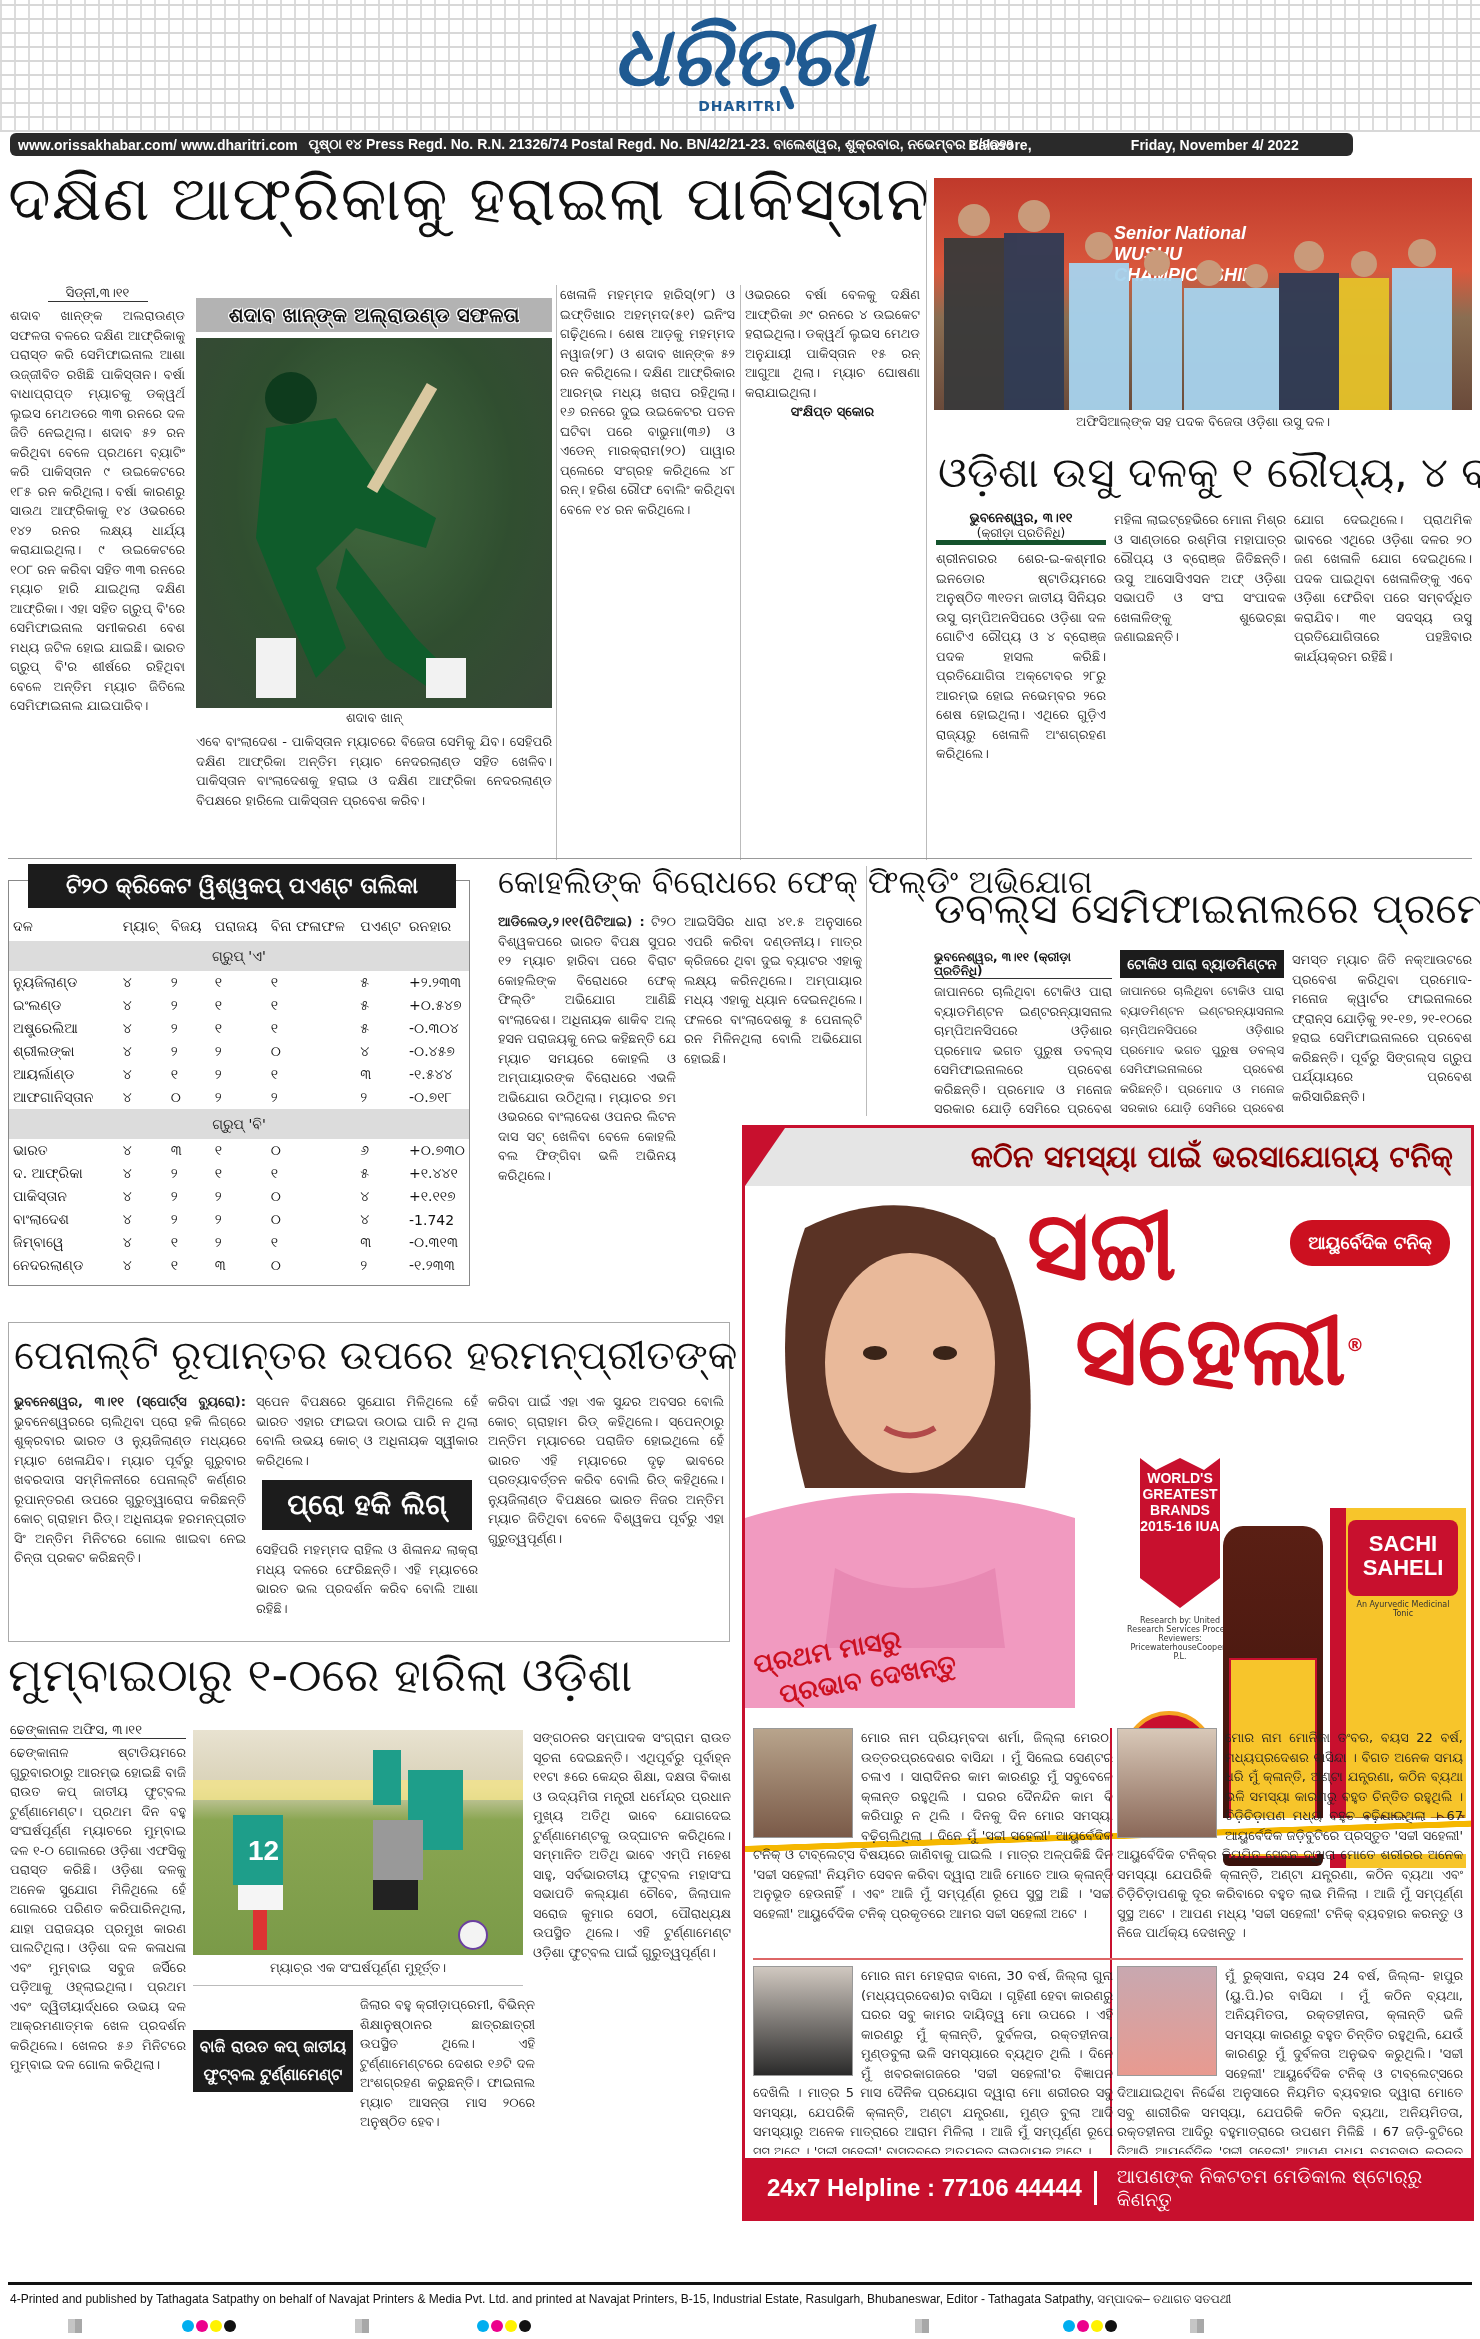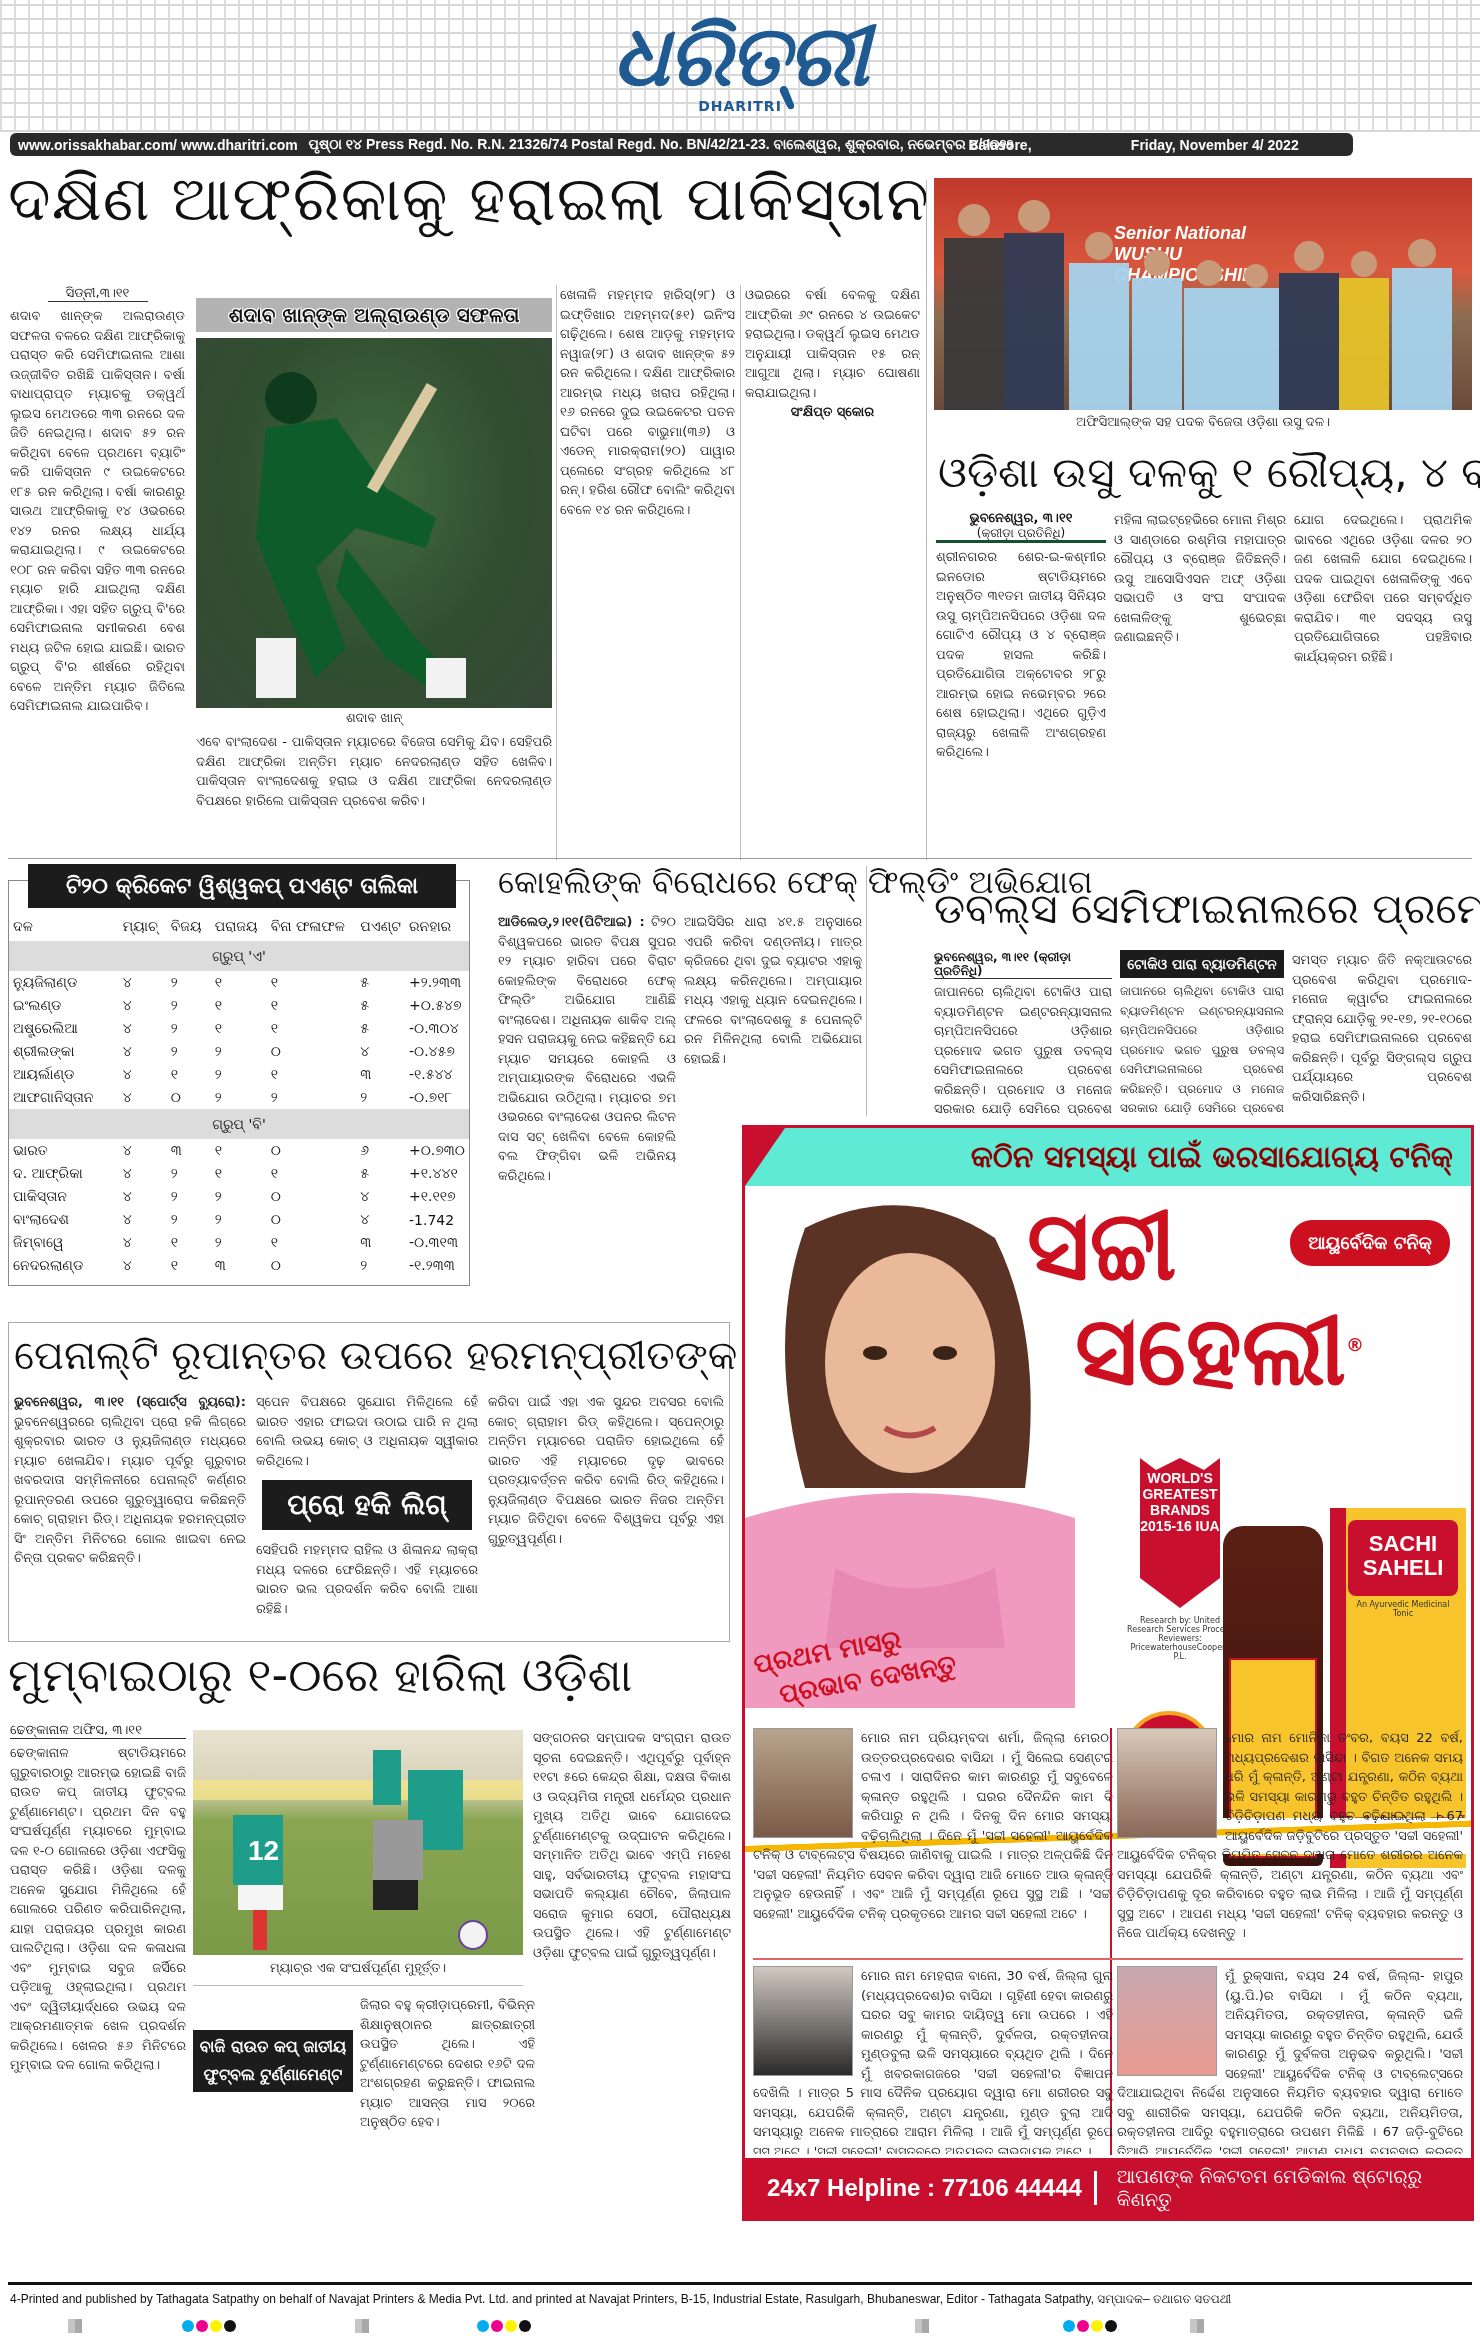--- a/index.html
+++ b/index.html
@@ -36,21 +36,21 @@
   
   .pt-box { position: absolute; left: 8px; top: 880px; width: 462px; height: 406px; border: 1px solid #888; }
   .pt-title { position: absolute; left: 28px; top: 864px; width: 428px; height: 44px; background: #1c1c1c; color: #fff; font-size: 22px; font-weight: bold; text-align: center; line-height: 44px; }
   .pt-table { position: absolute; left: 9px; top: 912px; width: 460px; border-collapse: collapse; font-size: 14px; }
   .pt-table th { font-weight: normal; text-align: left; padding: 6px 4px; font-size: 14px; }
   .pt-table td { padding: 0 4px; height: 23px; font-size: 14px; }
   .pt-group td { background: #dcdcdc; text-align: center; height: 30px; }
 
   
   .ad { position: absolute; left: 742px; top: 1125px; width: 732px; height: 1096px; border: 3px solid #c8102e; background: #fff; overflow: hidden; }
-  .ad-banner { position: absolute; left: 0; top: 0; width: 726px; height: 58px; background: #5eead4; color: #8b0000; font-size: 30px; font-weight: bold; text-align: right; padding-right: 18px; line-height: 58px; }
+  .ad-banner { position: absolute; left: 0; top: 0; width: 726px; height: 58px; background: #e5e5e5; color: #8b0000; font-size: 30px; font-weight: bold; text-align: right; padding-right: 18px; line-height: 58px; }
   .ad-banner::before { content: ""; position: absolute; left: 0; top: 0; border-left: 40px solid #c8102e; border-bottom: 58px solid transparent; }
   .ad-brand { position: absolute; left: 282px; top: 70px; font-size: 96px; font-weight: bold; color: #cc1020; line-height: 1; }
   .ad-brand2 { position: absolute; left: 330px; top: 175px; font-size: 96px; font-weight: bold; color: #cc1020; line-height: 1; }
   .ad-pill { position: absolute; left: 545px; top: 92px; width: 160px; height: 46px; background: #cc1020; color: #fff; border-radius: 22px; font-size: 18px; font-weight: bold; text-align: center; line-height: 46px; }
   .ad-woman { position: absolute; left: 0; top: 60px; width: 330px; height: 520px; }
   .ad-badge1 { position: absolute; left: 395px; top: 330px; width: 80px; height: 150px; background: #c8102e; color: #fff; font-family: "Liberation Sans", sans-serif; font-weight: bold; font-size: 14px; text-align: center; line-height: 16px; padding-top: 12px; clip-path: polygon(0 0, 20% 8%, 50% 0, 80% 8%, 100% 0, 100% 80%, 50% 100%, 0 80%); }
   .ad-badge1-note { position: absolute; left: 380px; top: 488px; width: 110px; font-size: 8px; line-height: 9px; text-align: center; color: #333; }
   .ad-badge2 { position: absolute; left: 378px; top: 583px; width: 92px; height: 92px; border-radius: 50%; background: #c8102e; border: 4px solid #f5a623; color: #fff; font-family: "Liberation Sans", sans-serif; font-weight: bold; font-size: 13px; text-align: center; line-height: 15px; padding-top: 14px; }
   .ad-badge2 .big { font-size: 20px; line-height: 22px; }
   .ad-badge2-note { position: absolute; left: 378px; top: 700px; width: 100px; font-size: 8px; text-align: center; color: #333; }
@@ -153,21 +153,21 @@
         <circle cx="430" cy="86" r="13"></circle>
         <circle cx="488" cy="75" r="14"></circle>
     </g>
   </svg>
 </div>
 <div class="abs caption" style="left:934px; top:414px; width:538px;">ଅଫିସିଆଲ୍‌ଙ୍କ ସହ ପଦକ ବିଜେତା ଓଡ଼ିଶା ଉସୁ ଦଳ।</div>
 <div class="abs headline" style="left:938px; top:452px; font-size:42px;">ଓଡ଼ିଶା ଉସୁ ଦଳକୁ ୧ ରୌପ୍ୟ, ୪ ବ୍ରୋଞ୍ଜ</div>
 
 <div class="col" style="left:936px; top:510px; width:170px; height:345px;">
   <div style="font-size:13px; font-weight:bold; text-align:center;">ଭୁବନେଶ୍ୱର, ୩।୧୧</div>
-  <div style="font-size:12px; text-align:center; border-bottom:3px solid #14532d; margin-bottom:4px;">(କ୍ରୀଡ଼ା ପ୍ରତିନିଧି)</div>
+  <div style="font-size:12px; text-align:center; border-bottom:5px solid #14532d; margin-bottom:4px;">(କ୍ରୀଡ଼ା ପ୍ରତିନିଧି)</div>
   <div class="body-text">ଶ୍ରୀନଗରର ଶେର-ଇ-କଶ୍ମୀର ଇନଡୋର ଷ୍ଟାଡିୟମରେ ଅନୁଷ୍ଠିତ ୩୧ତମ ଜାତୀୟ ସିନିୟର ଉସୁ ଚାମ୍ପିଅନସିପରେ ଓଡ଼ିଶା ଦଳ ଗୋଟିଏ ରୌପ୍ୟ ଓ ୪ ବ୍ରୋଞ୍ଜ ପଦକ ହାସଲ କରିଛି। ପ୍ରତିଯୋଗିତା ଅକ୍ଟୋବର ୨୮ରୁ ଆରମ୍ଭ ହୋଇ ନଭେମ୍ବର ୨ରେ ଶେଷ ହୋଇଥିଲା। ଏଥିରେ ଗୁଡ଼ିଏ ରାଜ୍ୟରୁ ଖେଳାଳି ଅଂଶଗ୍ରହଣ କରିଥିଲେ।</div>
 </div>
 <div class="col body-text" style="left:1114px; top:510px; width:172px; height:345px;">ମହିଳା ଲାଇଟ୍‌ହେଭିରେ ମୋନା ମିଶ୍ର ଓ ସାଣ୍ଡାରେ ରଶ୍ମିତା ମହାପାତ୍ର ରୌପ୍ୟ ଓ ବ୍ରୋଞ୍ଜ ଜିତିଛନ୍ତି। ଉସୁ ଆସୋସିଏସନ ଅଫ୍ ଓଡ଼ିଶା ସଭାପତି ଓ ସଂଘ ସଂପାଦକ ଖେଳାଳିଙ୍କୁ ଶୁଭେଚ୍ଛା ଜଣାଇଛନ୍ତି।</div>
 <div class="col body-text" style="left:1294px; top:510px; width:178px; height:345px;">ଯୋଗ ଦେଇଥିଲେ। ପ୍ରାଥମିକ ଭାବରେ ଏଥିରେ ଓଡ଼ିଶା ଦଳର ୨୦ ଜଣ ଖେଳାଳି ଯୋଗ ଦେଇଥିଲେ। ପଦକ ପାଇଥିବା ଖେଳାଳିଙ୍କୁ ଏବେ ଓଡ଼ିଶା ଫେରିବା ପରେ ସମ୍ବର୍ଦ୍ଧିତ କରାଯିବ। ୩୧ ସଦସ୍ୟ ଉସୁ ପ୍ରତିଯୋଗିତାରେ ପହଞ୍ଚିବାର କାର୍ଯ୍ୟକ୍ରମ ରହିଛି।</div>
 
 <div class="rule-h" style="left:8px; top:858px; width:1464px; background:#999;"></div>
 
 <div class="pt-box"></div>
 <div class="pt-title">ଟି୨୦ କ୍ରିକେଟ ୱିଶ୍ୱକପ୍ ପଏଣ୍ଟ ତାଲିକା (ସୁପର-୧୨)</div>
 <table class="pt-table">

